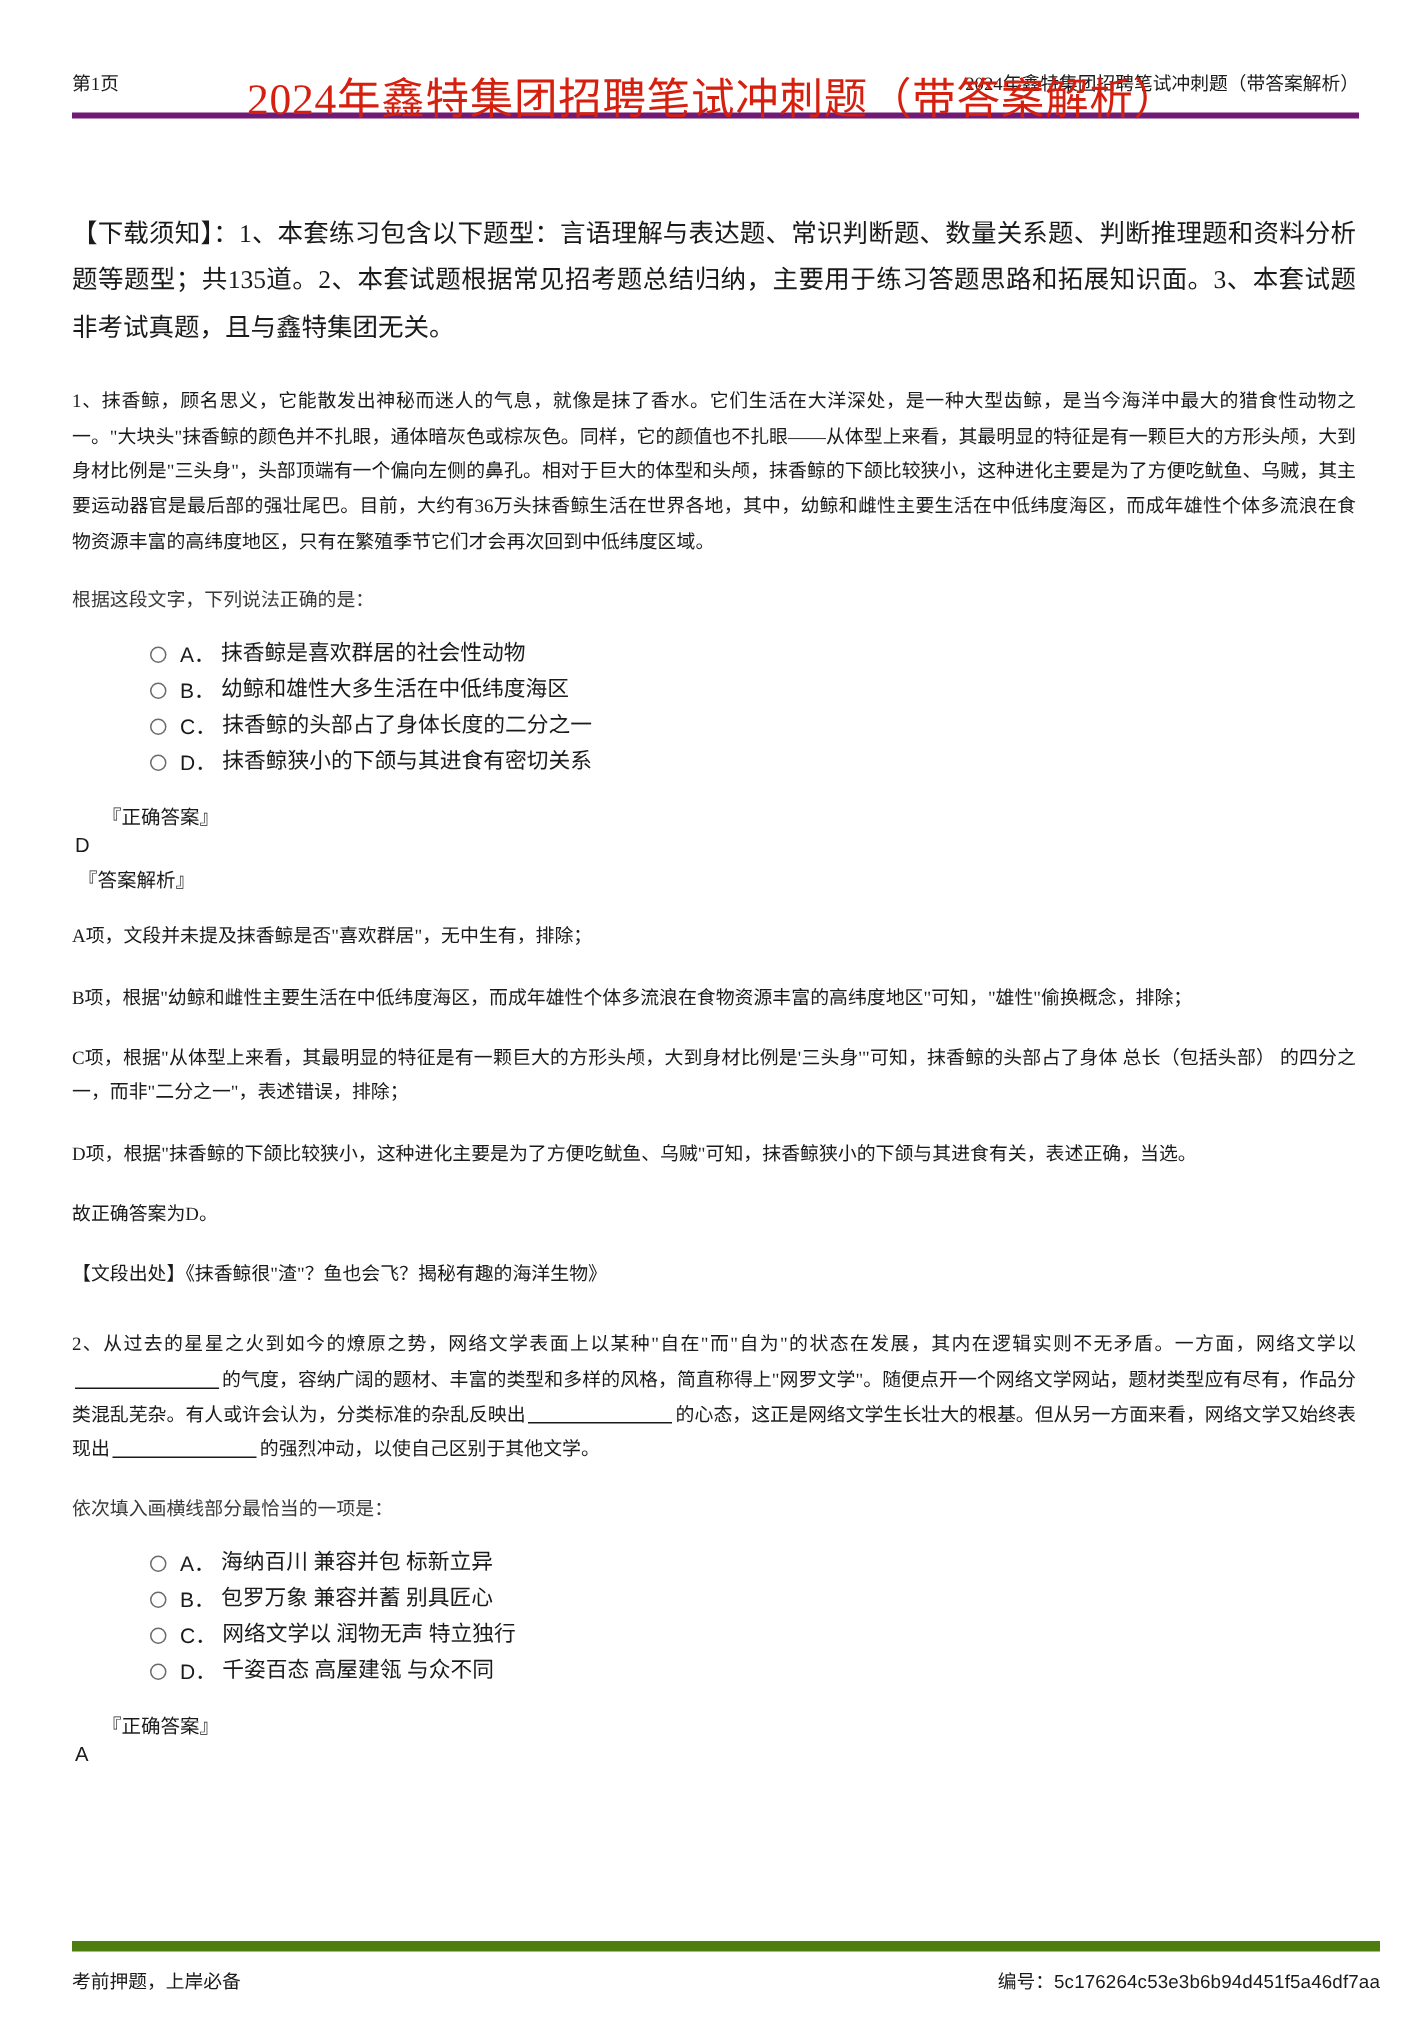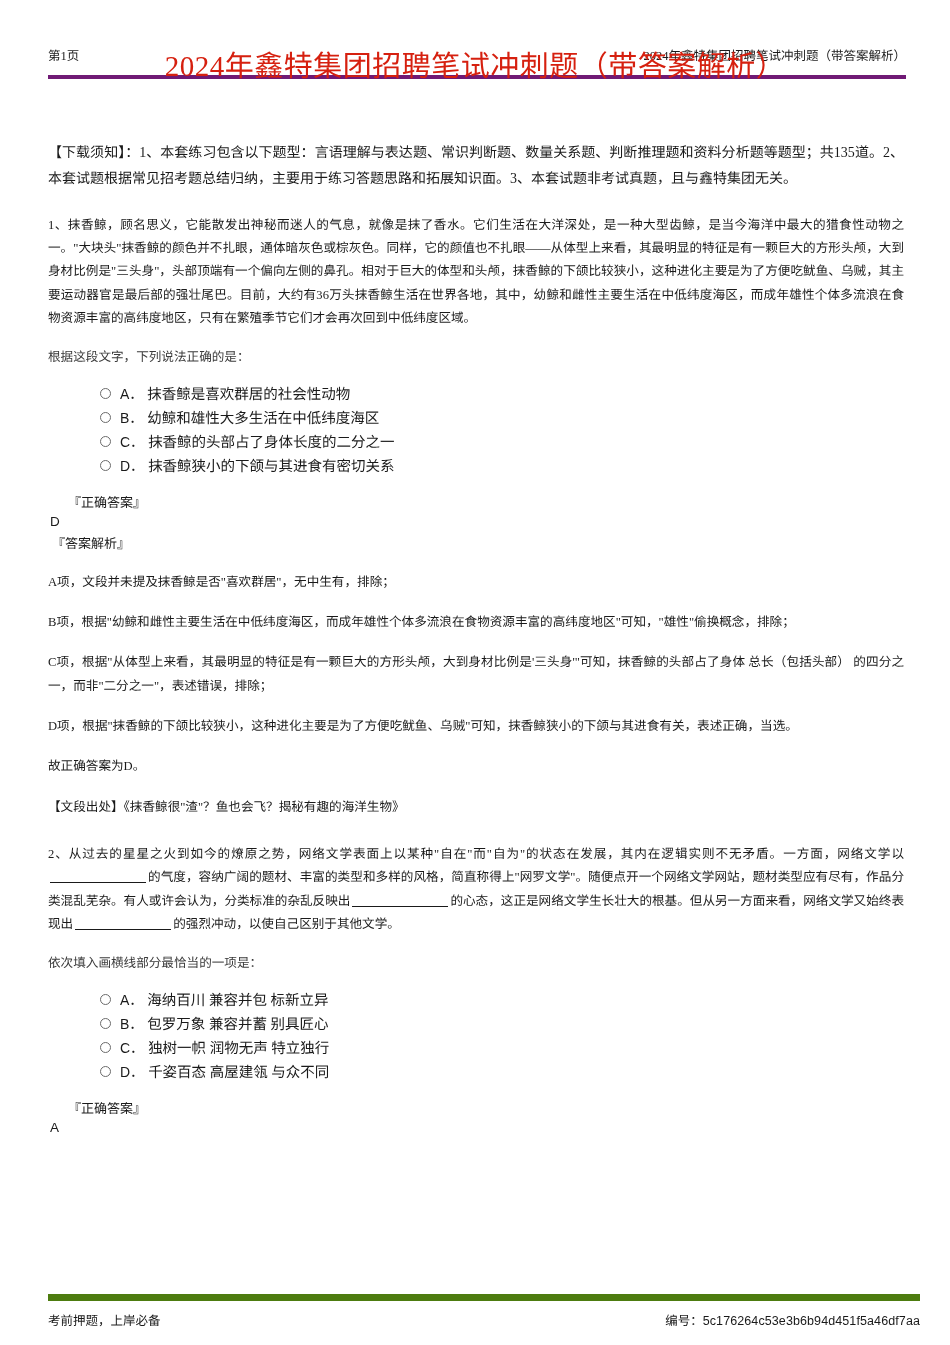--- a/index.html
+++ b/index.html
@@ -58,21 +58,21 @@
 
   
   .content {
     position: absolute;
     top: 140px;
     left: 48px;
     width: 856px;
   }
 
   .notice {
-    font-size: 14px;
+    font-size: 17px;
     line-height: 1.85;
     text-align: justify;
     color: #1a1a1a;
     margin: 0 0 0 0;
     text-indent: 0;
   }
 
   .section-heading {
     margin-top: 62px;
     font-size: 19.5px;
@@ -261,21 +261,21 @@
           <span class="opt-text">海纳百川 兼容并包 标新立异</span>
         </div>
         <div class="option-row">
           <span class="radio"></span>
           <span class="opt-letter">B．</span>
           <span class="opt-text">包罗万象 兼容并蓄 别具匠心</span>
         </div>
         <div class="option-row">
           <span class="radio"></span>
           <span class="opt-letter">C．</span>
-          <span class="opt-text">独树一帜 润物无声 特立独行</span>
+          <span class="opt-text">网络文学以 润物无声 特立独行</span>
         </div>
         <div class="option-row">
           <span class="radio"></span>
           <span class="opt-letter">D．</span>
           <span class="opt-text">千姿百态 高屋建瓴 与众不同</span>
         </div>
       </div>
 
       <div class="ans-label">『正确答案』</div>
       <div class="ans-value">A</div>

